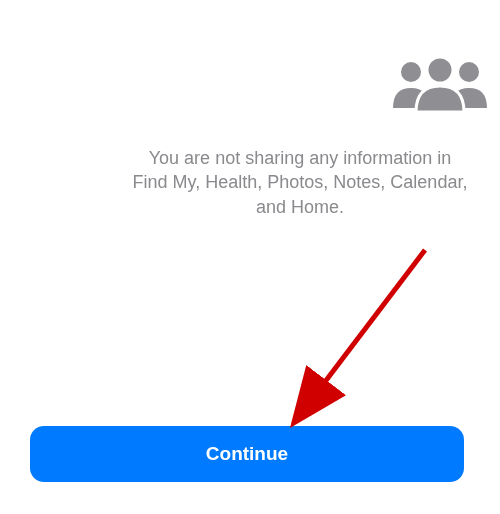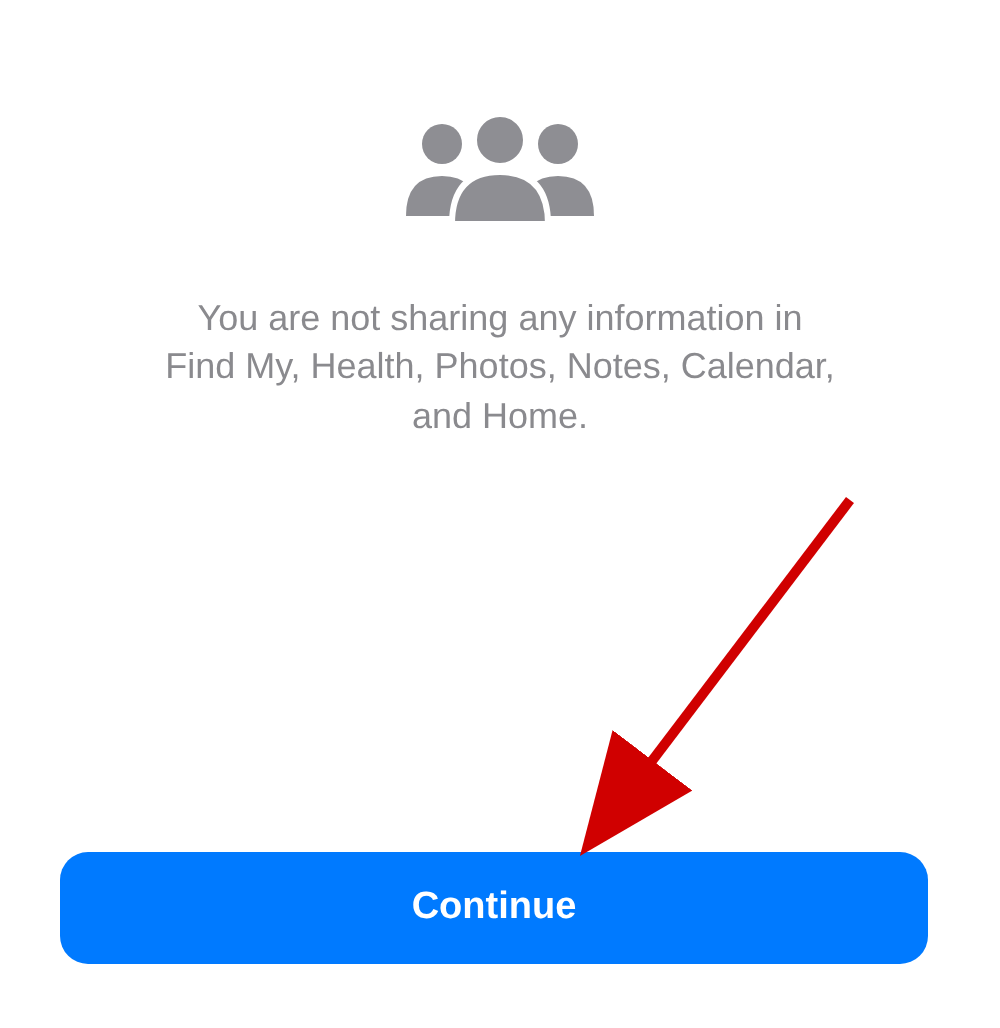--- a/index.html
+++ b/index.html
@@ -11,21 +11,21 @@
       width: 500px;
       height: 514px;
       font-family: -apple-system, BlinkMacSystemFont, "Segoe UI", Helvetica, Arial, sans-serif;
       background: #ffffff;
       position: relative;
       overflow: hidden;
     }
     .content {
       display: flex;
       flex-direction: column;
-      align-items: center;
+      align-items: flex-end;
       padding-top: 48px;
     }
     .icon-wrap {
       margin-bottom: 24px;
     }
     .message {
       color: #8a8a8e;
       font-size: 18px;
       line-height: 1.35;
       text-align: center;

